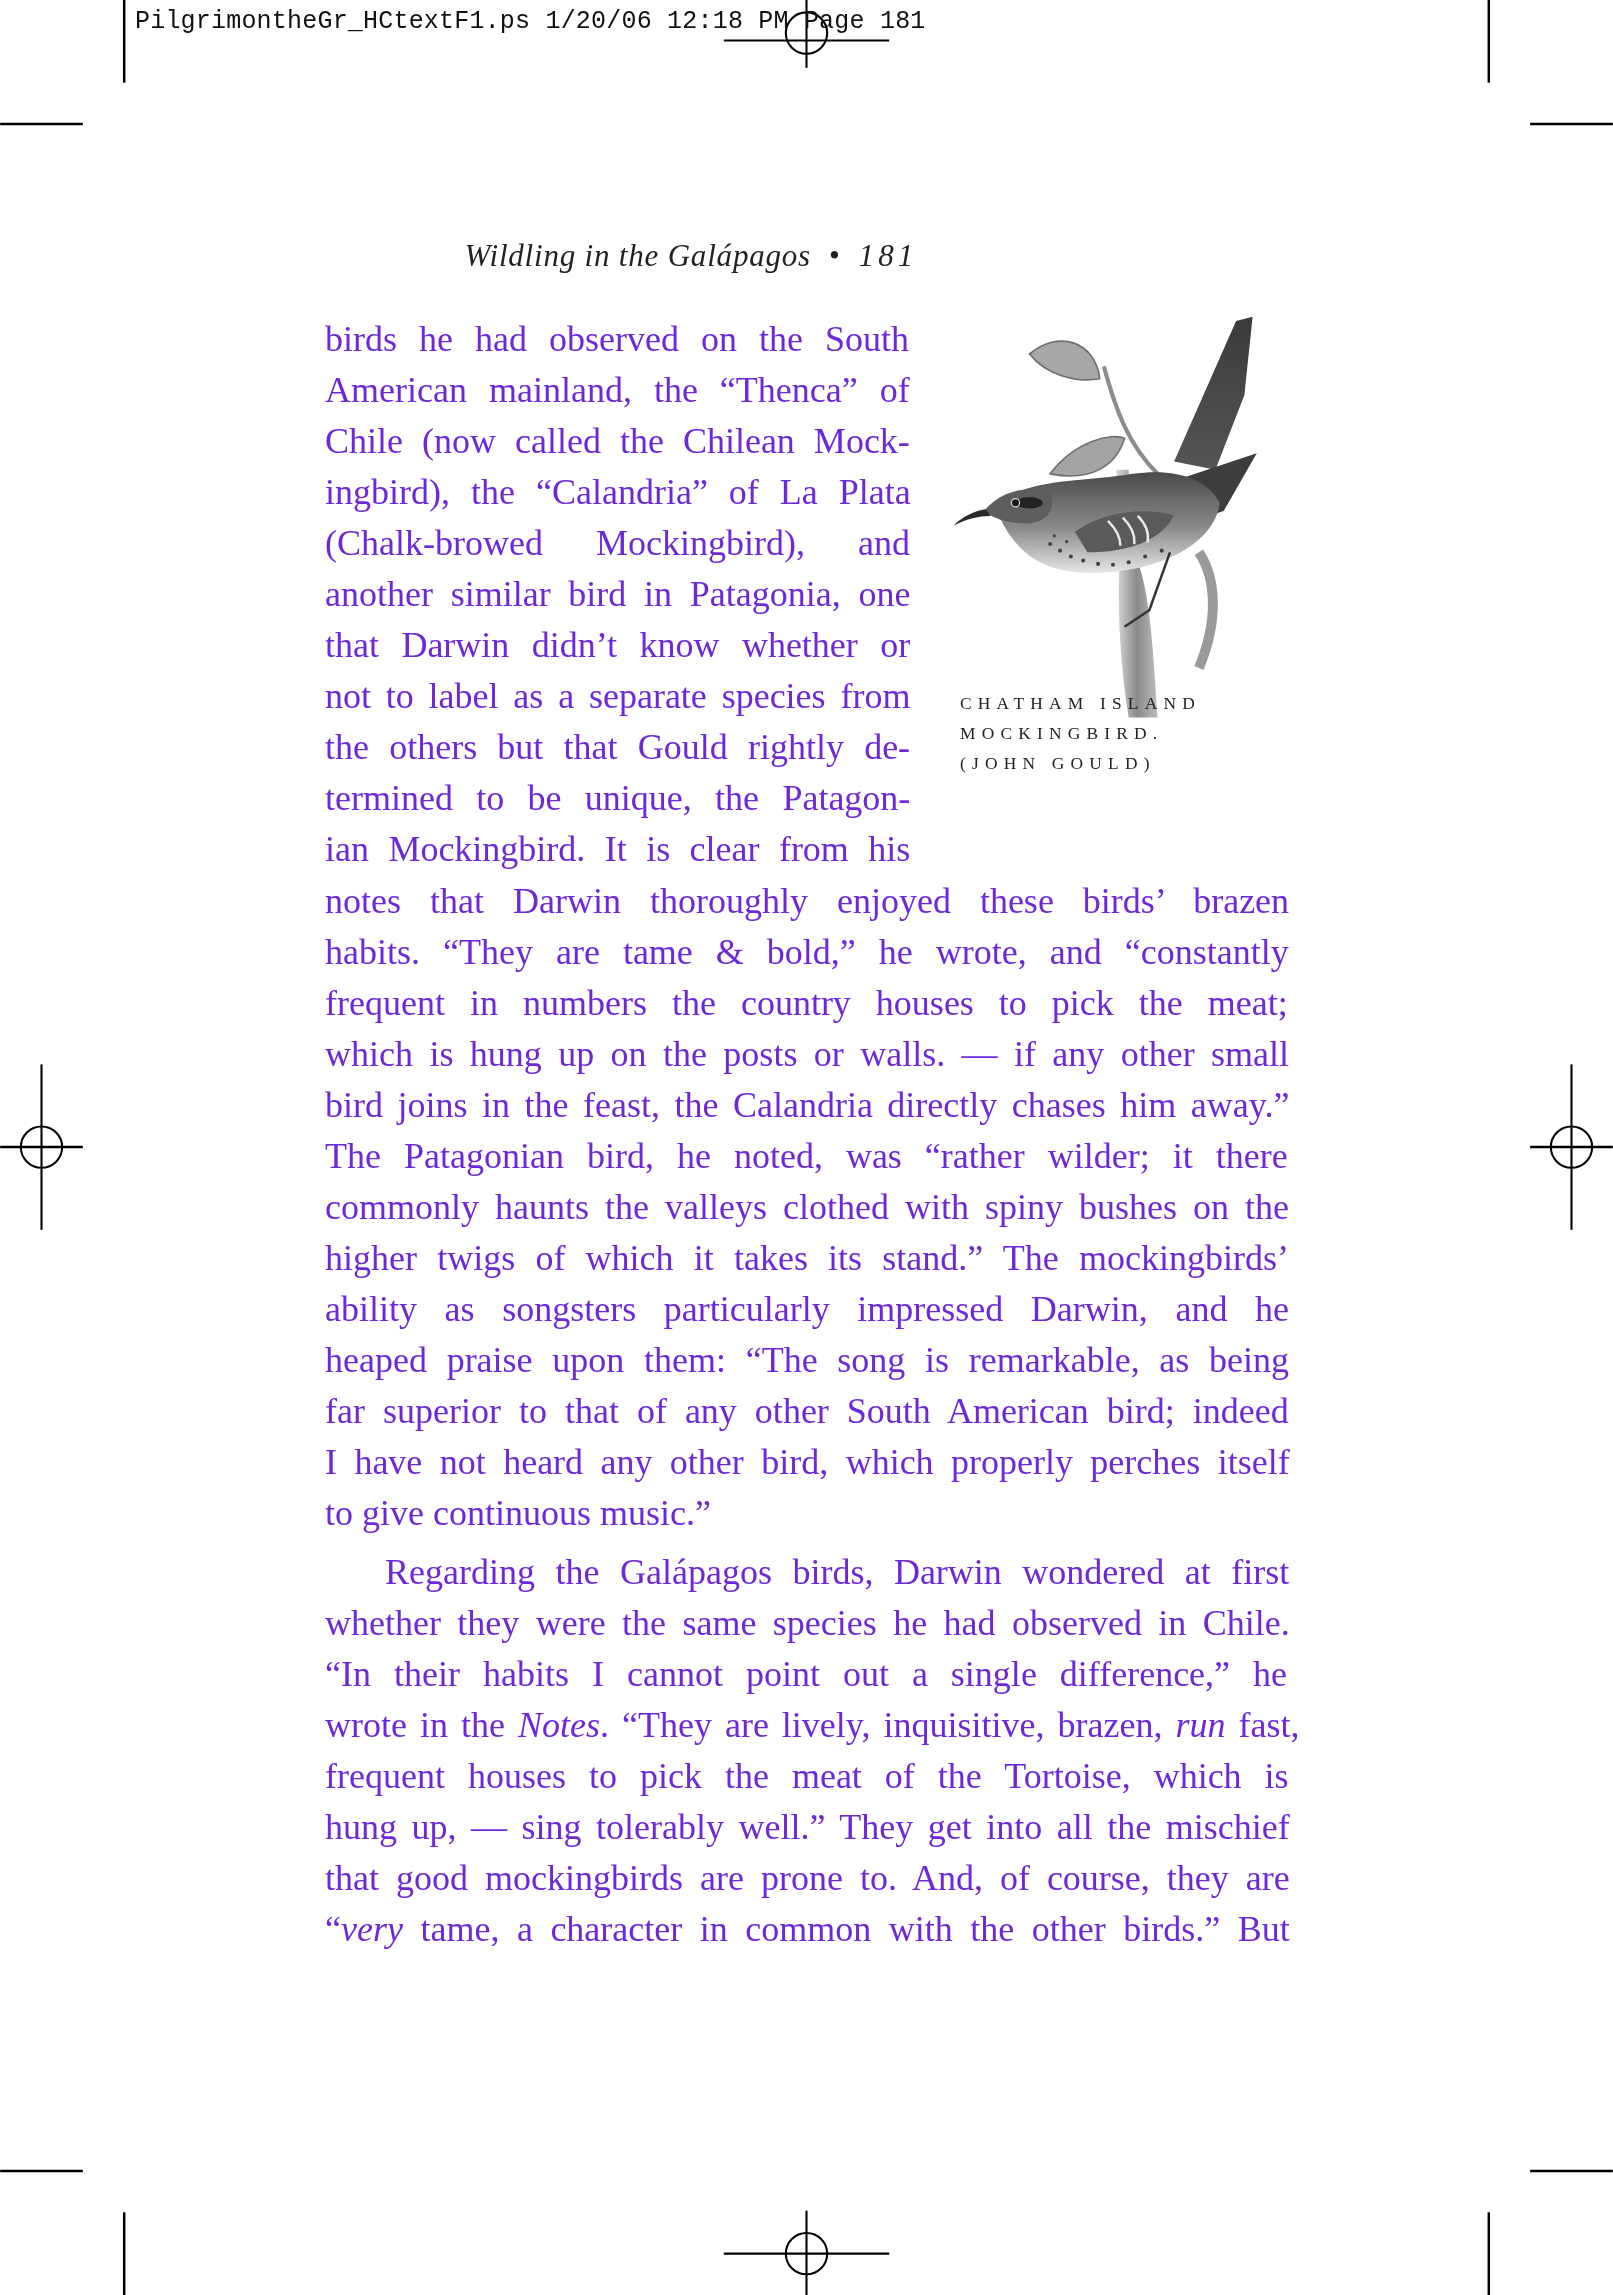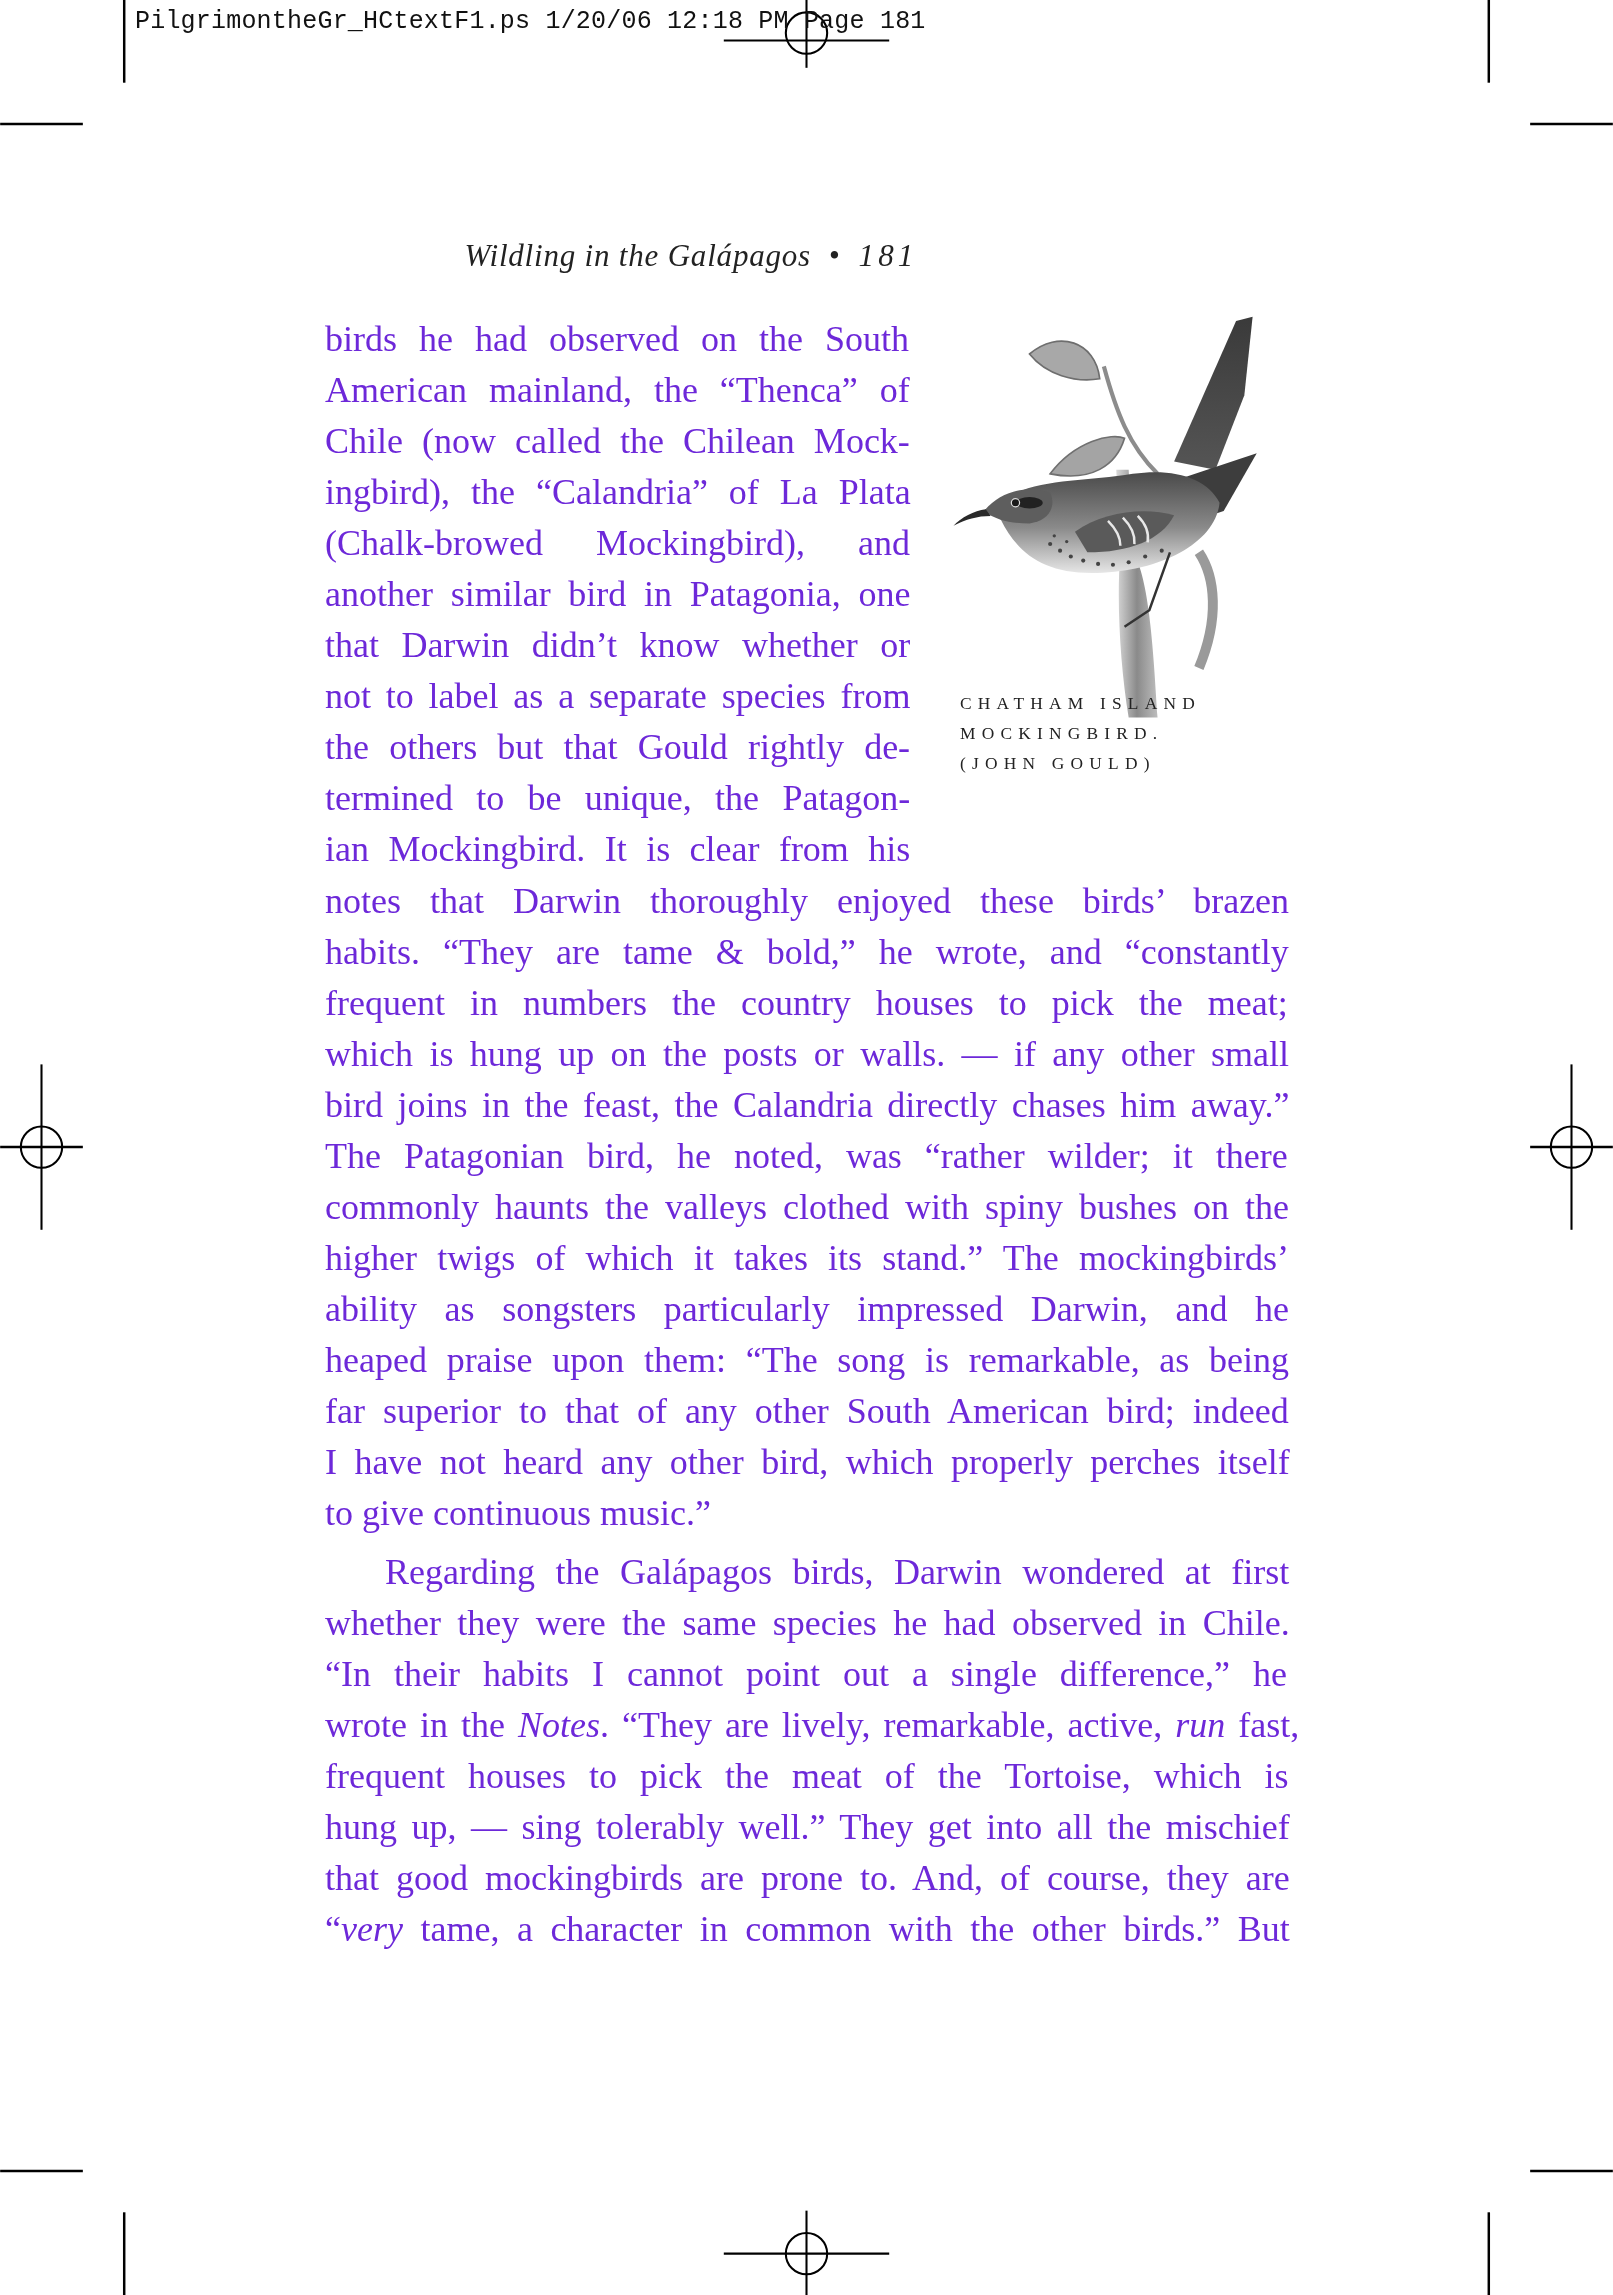--- a/index.html
+++ b/index.html
@@ -178,19 +178,19 @@
   <span class="line" style="white-space: nowrap; text-align: left; text-align-last: left; word-spacing: 11.2px;">higher twigs of which it takes its stand.” The mockingbirds’</span>
   <span class="line" style="white-space: nowrap; text-align: left; text-align-last: left; word-spacing: 18.6px;">ability as songsters particularly impressed Darwin, and he</span>
   <span class="line" style="white-space: nowrap; text-align: left; text-align-last: left; word-spacing: 10.7px;">heaped praise upon them: “The song is remarkable, as being</span>
   <span class="line" style="white-space: nowrap; text-align: left; text-align-last: left; word-spacing: 9px;">far superior to that of any other South American bird; indeed</span>
   <span class="line" style="white-space: nowrap; text-align: center; text-align-last: left; word-spacing: 8.4px;">I have not heard any other bird, which properly perches itself</span>
   <span class="line last" style="white-space: nowrap;">to give continuous music.”</span>
   <div class="gap"></div>
   <span class="line indent" style="white-space: nowrap; text-align: left; text-align-last: left; word-spacing: 11.5px;">Regarding the Galápagos birds, Darwin wondered at first</span>
   <span class="line" style="white-space: nowrap; text-align: left; text-align-last: left; word-spacing: 7.4px;">whether they were the same species he had observed in Chile.</span>
   <span class="line" style="white-space: nowrap; text-align: left; text-align-last: left; word-spacing: 14px;">“In their habits I cannot point out a single difference,” he</span>
-  <span class="line" style="white-space: nowrap; text-align: left; text-align-last: left; word-spacing: 4px;"><span>wrote in the </span><i>Notes</i><span>. “They are lively, remarkable, active, </span><i>run</i><span> fast,</span></span>
+  <span class="line" style="white-space: nowrap; text-align: left; text-align-last: left; word-spacing: 4px;"><span>wrote in the </span><i>Notes</i><span>. “They are lively, inquisitive, brazen, </span><i>run</i><span> fast,</span></span>
   <span class="line" style="white-space: nowrap; text-align: left; text-align-last: left; word-spacing: 14px;">frequent houses to pick the meat of the Tortoise, which is</span>
   <span class="line" style="white-space: nowrap; text-align: left; text-align-last: left; word-spacing: 5.5px;">hung up, — sing tolerably well.” They get into all the mischief</span>
   <span class="line" style="white-space: nowrap; text-align: left; text-align-last: left; word-spacing: 8px;">that good mockingbirds are prone to. And, of course, they are</span>
   <span class="line" style="white-space: nowrap; text-align: left; text-align-last: left; word-spacing: 8.5px;"><span>“</span><i>very</i><span> tame, a character in common with the other birds.” But</span></span>
 </div>
 
 
 </body></html>

